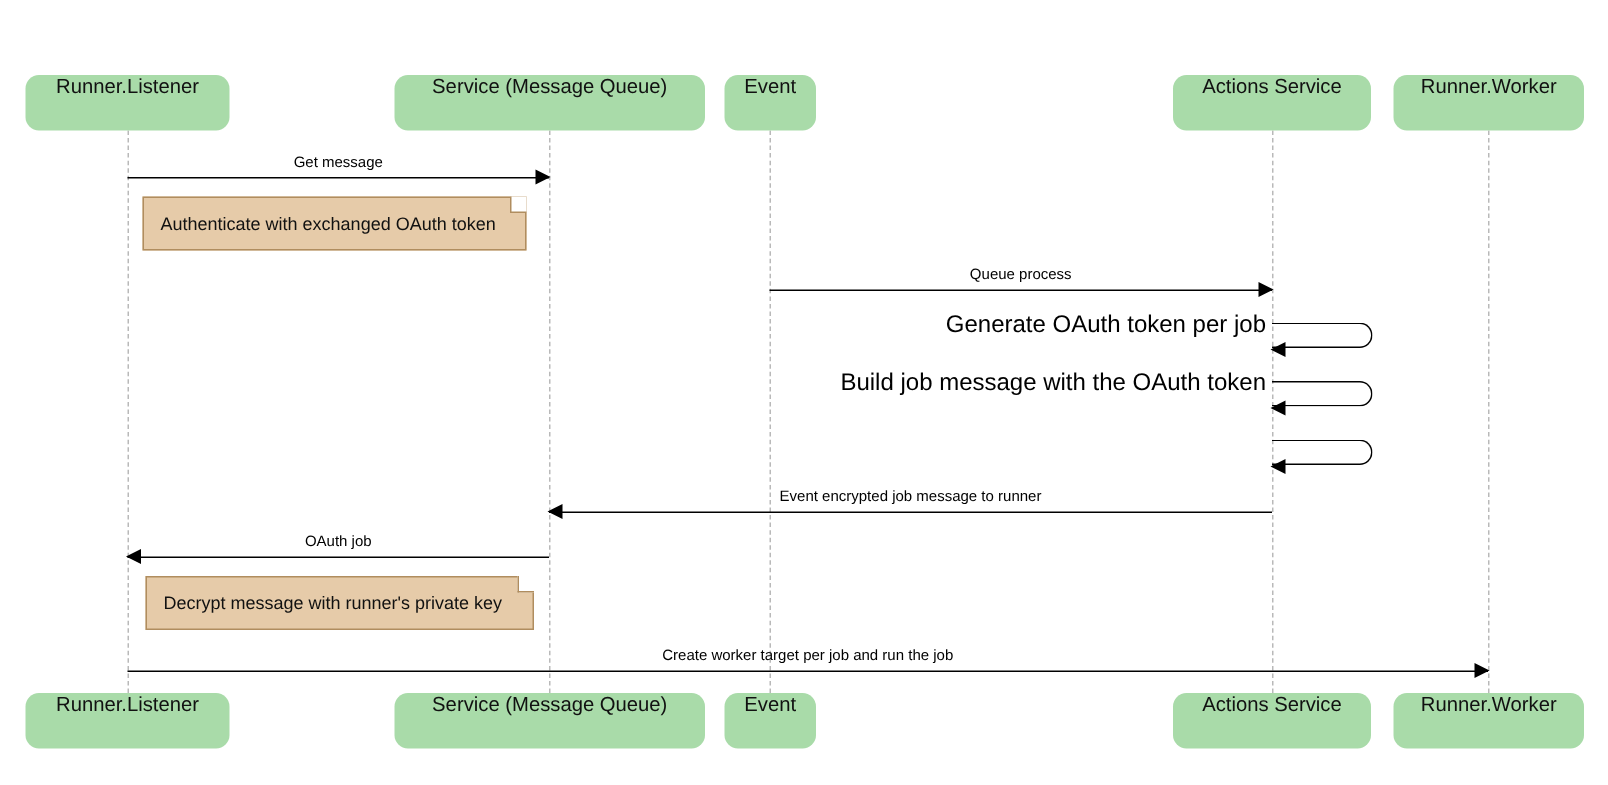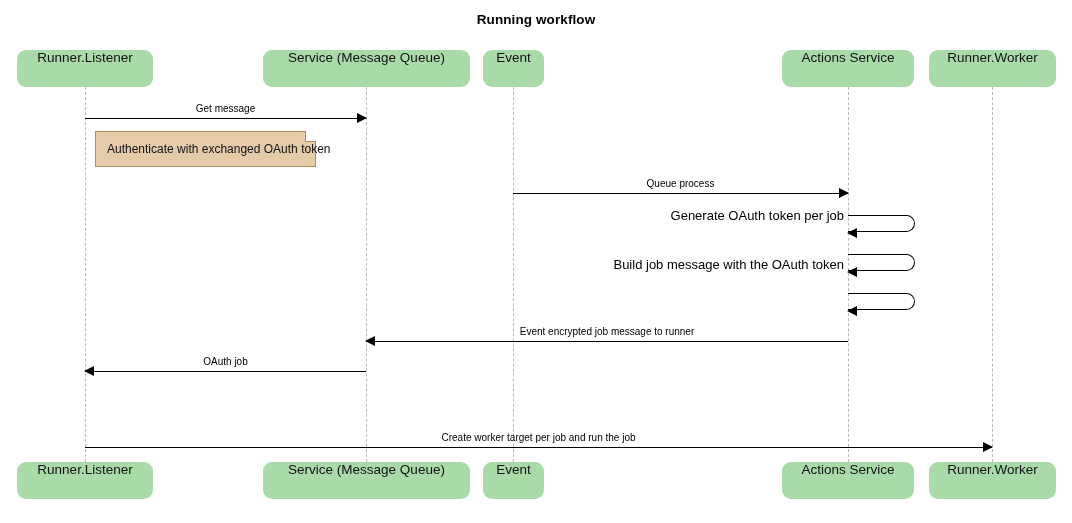--- a/index.html
+++ b/index.html
@@ -93,21 +93,21 @@
     left:-1px;
     bottom:-6.6px;
     width:0;height:0;
     border-top:5px solid transparent;
     border-bottom:5px solid transparent;
     border-right:10px solid #000000;
   }
   .selflabel{
     position:absolute;
     text-align:right;
-    font-size:13px;
+    font-size:16px;
     color:#000000;
     white-space:nowrap;
   }
   
   .note{
     position:absolute;
     box-sizing:border-box;
     background:#e6cba9;
     border:1px solid #b08d5f;
     display:flex;
@@ -125,21 +125,20 @@
     background:#ffffff;
     border-left:1px solid #b08d5f;
     border-bottom:1px solid #b08d5f;
   }
 </style>
 </head>
 <body>
 
 <div id="diagram">
 
-  <div class="title">Running workflow</div>
 
   <div class="lifeline" style="left:85px;"></div>
   <div class="lifeline" style="left:366px;"></div>
   <div class="lifeline" style="left:513px;"></div>
   <div class="lifeline" style="left:848px;"></div>
   <div class="lifeline" style="left:992px;"></div>
 
   <div class="participant" style="left:17px;  top:50px; width:136px;">
       <span>Runner.Listener</span>
     </div>
@@ -171,57 +170,61 @@
   <div class="participant" style="left:929px; top:462px; width:127px;">
       <span>Runner.Worker</span>
     </div>
 
   <div class="msg right" style="left:85px; width:281px; top:118px;">
     <div class="line"></div>
     <div class="head"></div>
     <div class="label">Get message</div>
   </div>
 
-  <div class="note" style="left:95px; top:131px; width:221px; height:36px;">
+  <div class="note" style="left:95px; top:131px; width:256px; height:36px;">
     <span>Authenticate with exchanged OAuth token</span>
     <span class="fold"></span>
   </div>
 
   <div class="msg right" style="left:513px; width:335px; top:193px;">
     <div class="line"></div>
     <div class="head"></div>
     <div class="label">Queue process</div>
   </div>
 
   <div class="selfloop" style="left:848px; top:215px; width:67px; height:17px;">
     <div class="head"></div>
   </div>
   <div class="selflabel" style="right:228px; top:208px;">Generate OAuth token per job</div>
 
   <div class="selfloop" style="left:848px; top:254px; width:67px; height:17px;">
     <div class="head"></div>
   </div>
-  <div class="selflabel" style="right:228px; top:257px;padding-left:12px;">Build job message with the OAuth token</div>
+  <div class="selflabel" style="right:228px; top:247px;padding-left:12px;">Build job message with the OAuth token</div>
 
   <div class="selfloop" style="left:848px; top:293px; width:67px; height:17px;">
     <div class="head"></div>
   </div>
 
   <div class="msg left" style="left:366px; width:482px; top:341px;">
     <div class="line"></div>
     <div class="head"></div>
     <div class="label">Event encrypted job message to runner</div>
   </div>
 
   <div class="msg left" style="left:85px; width:281px; top:371px;">
     <div class="line"></div>
     <div class="head"></div>
     <div class="label">OAuth job</div>
   </div>
 
+  <div class="note" style="left:97px; top:384px; width:259px; height:36px;">
+    <span>Decrypt message with runner's private key</span>
+    <span class="fold"></span>
+  </div>
 
   <div class="msg right" style="left:85px; width:907px; top:447px;">
     <div class="line"></div>
     <div class="head"></div>
     <div class="label">Create worker target per job and run the job</div>
   </div>
 
 </div>
 
 </body></html>

